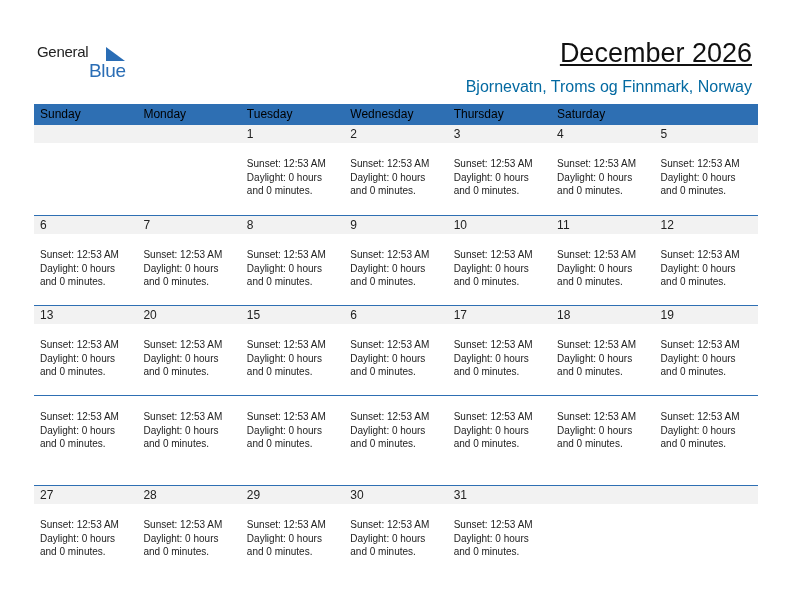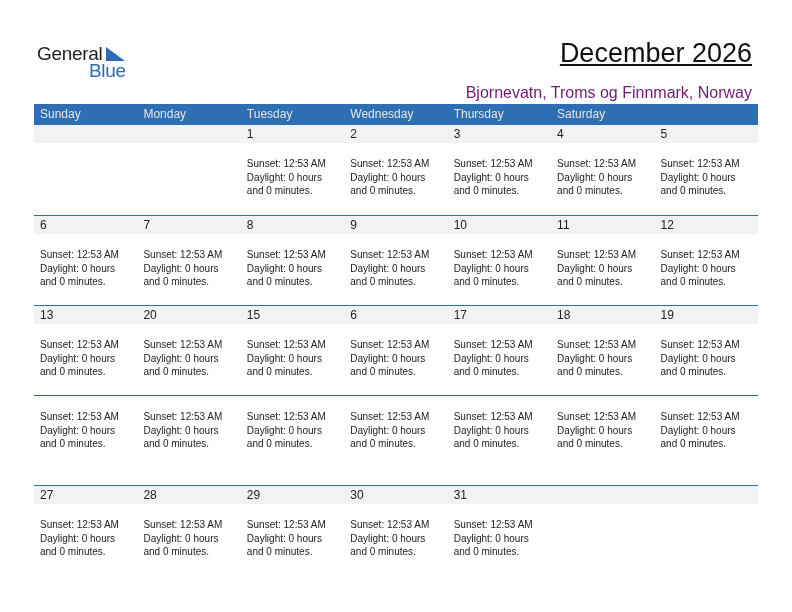--- a/index.html
+++ b/index.html
@@ -1,27 +1,27 @@
 <!DOCTYPE html>
 <html><head>
 <meta charset="utf-8">
 <style>
   html, body { margin: 0; padding: 0; background: #ffffff; }
   body { width: 792px; height: 612px; position: relative; overflow: hidden;
          font-family: "Liberation Sans", sans-serif; color: #222; }
   .logo { position: absolute; left: 37px; top: 43px; width: 100px; height: 40px; }
-  .logo .general { position: absolute; left: 0; top: 0; font-size: 19px; color: #222; letter-spacing: -0.3px; }
+  .logo .general { position: absolute; left: 0; top: 0; font-size: 15px; color: #222; letter-spacing: -0.3px; }
   .logo .blue { position: absolute; left: 52px; top: 17px; font-size: 19px; color: #2a6db5; letter-spacing: -0.3px; text-align: center; }
   .logo .tri { position: absolute; left: 69px; top: 4px; width: 0; height: 0;
                border-left: 19px solid transparent; border-bottom: 14px solid #2a6db5; transform: scaleX(-1); }
   .title { position: absolute; right: 40px; top: 38px; font-size: 27px; color: #111; text-decoration: underline; }
-  .subtitle { position: absolute; right: 40px; top: 84px; font-size: 16px; color: #701a75; }
+  .subtitle { position: absolute; right: 40px; top: 78px; font-size: 16px; color: #0369a1; }
   .grid { position: absolute; left: 34px; top: 104px; width: 724px; }
   .head { display: flex; height: 21px; background: #2e6fb3; }
-  .head div { width: 103.43px; color: #e5e5e5; font-size: 12px; line-height: 21px; padding-left: 6px; box-sizing: border-box; }
+  .head div { width: 103.43px; color: #000000; font-size: 12px; line-height: 21px; padding-left: 6px; box-sizing: border-box; }
   .week { position: relative; height: 90px; }
   .week.sep { border-top: 1px solid #2e6fb3; height: 89px; }
   .daterow { display: flex; height: 18px; background: #f2f2f2; }
   .daterow div { width: 103.43px; font-size: 12px; line-height: 18px; padding-left: 6px; box-sizing: border-box; color: #222; }
   .inforow { display: flex; margin-top: 14px; }
   .cell { width: 103.43px; padding-left: 6px; box-sizing: border-box; font-size: 10px; line-height: 13.5px; color: #222; }
   .cell span { display: block; white-space: nowrap; }
 </style>
 </head>
 <body>

